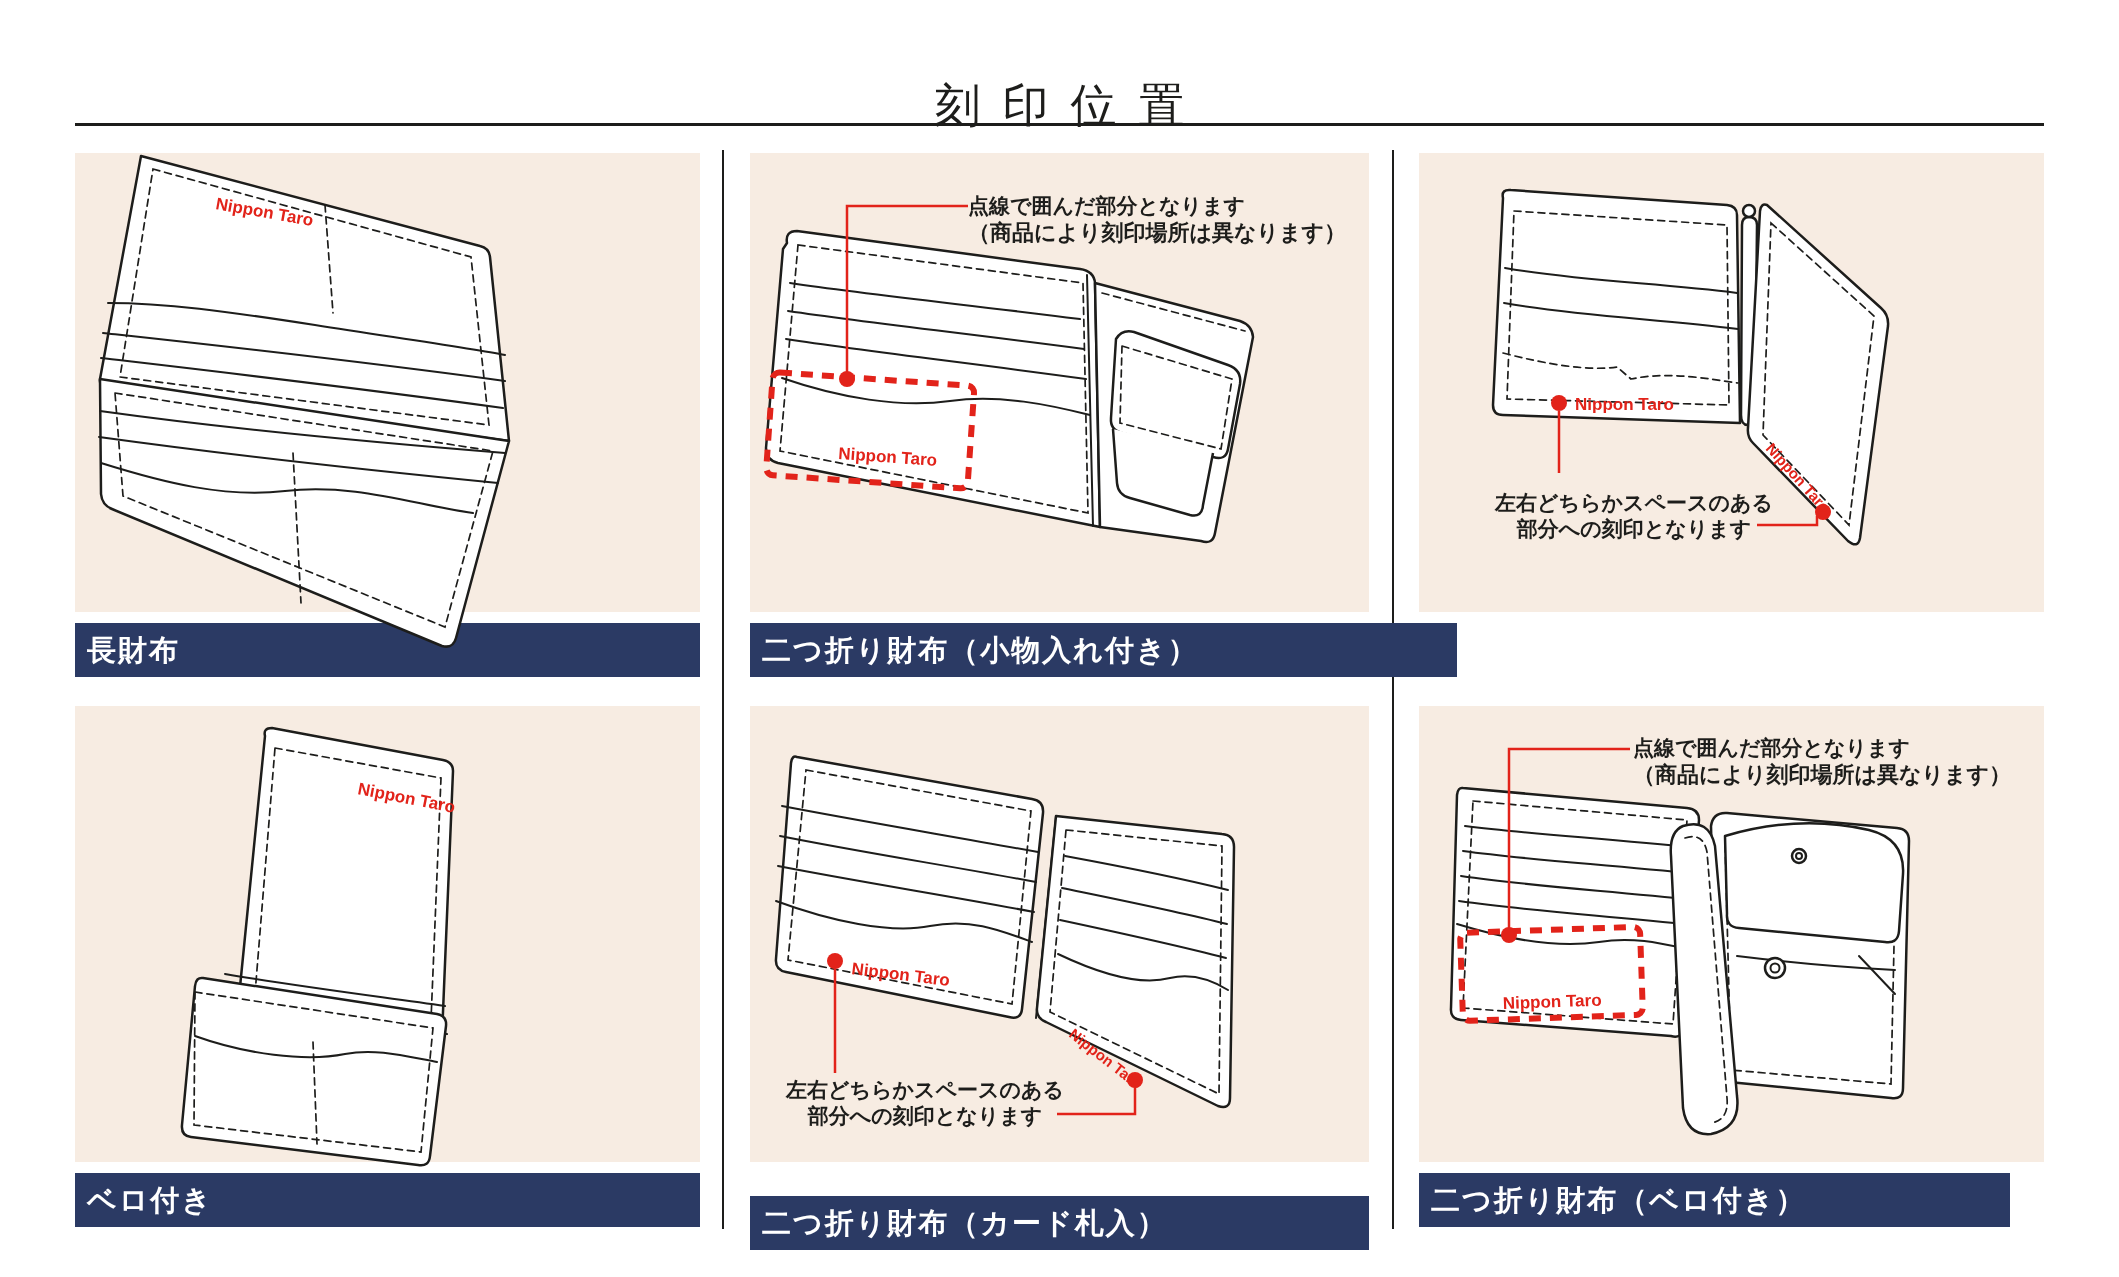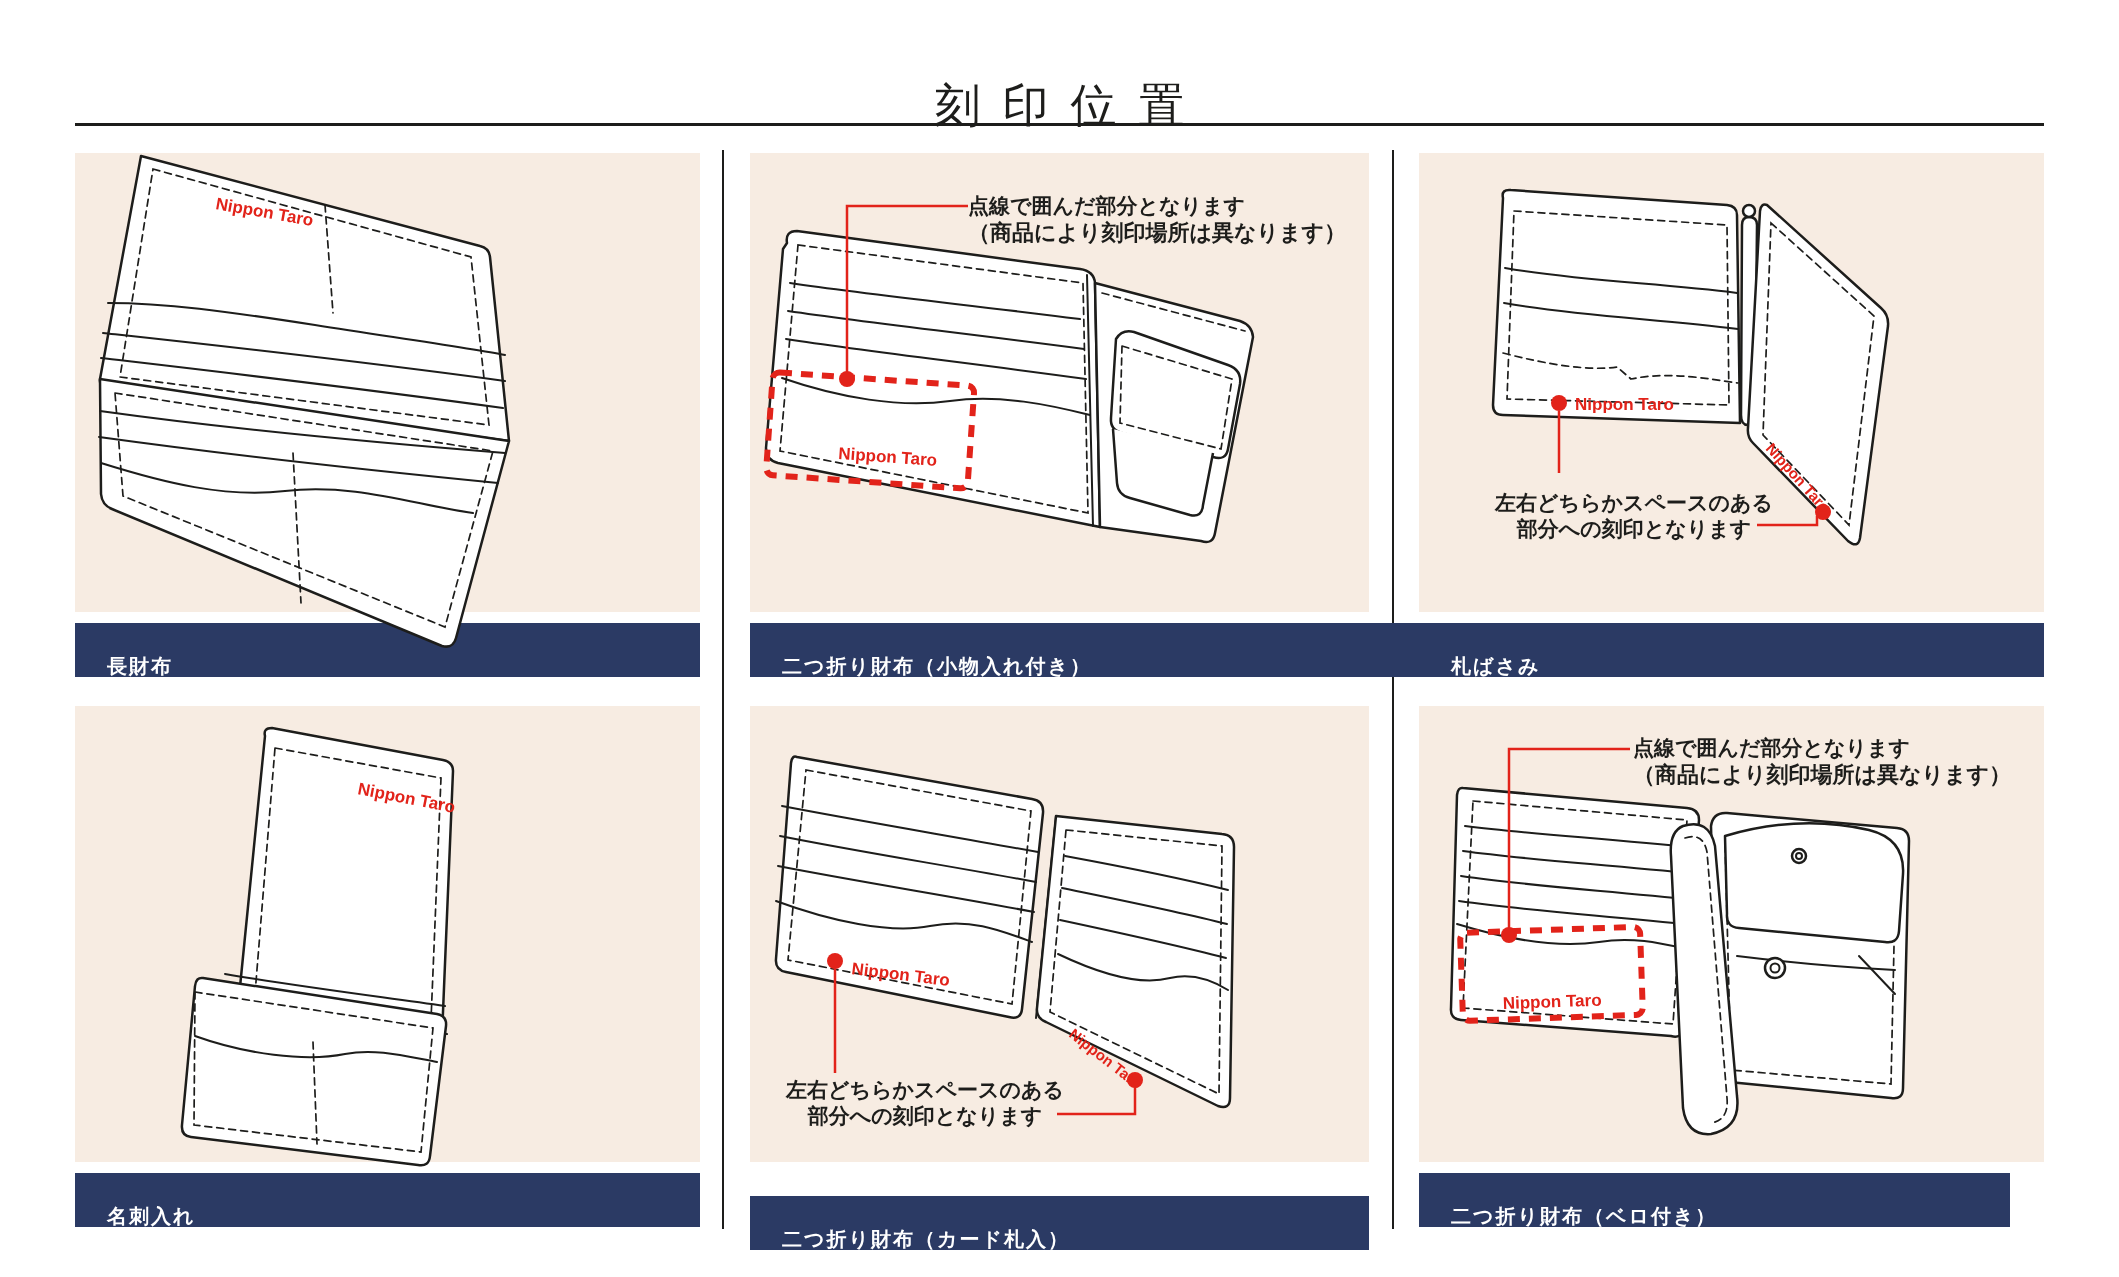--- a/index.html
+++ b/index.html
@@ -5,22 +5,22 @@
   html,body{margin:0;padding:0;background:#fff;}
   .page{position:relative;width:2119px;height:1277px;background:#ffffff;overflow:hidden;
         font-family:"Liberation Sans","DejaVu Sans",sans-serif;color:#1d1d1b;}
   .title{position:absolute;top:28px;left:0;width:100%;text-align:center;
          font-size:46px;font-weight:500;letter-spacing:22px;text-indent:22px;color:#1d1d1b;margin-top:47px;}
   .title-rule{position:absolute;left:75px;top:123px;width:1969px;height:3px;background:#1d1d1b;}
   .vdivider{position:absolute;top:150px;width:2px;height:1079px;background:#1d1d1b;}
   .cell{position:absolute;}
   .panel-canvas{position:absolute;left:0;top:0;background:#f7ece2;z-index:1;}
   .label-bar{position:absolute;left:0;height:54px;background:#2b3a64;z-index:1;}
-  .label-bar .lbl{display:block;line-height:54px;padding-left:32px;color:#ffffff;
-                  font-size:20px;font-weight:700;letter-spacing:2px;white-space:nowrap;margin-top:16px;}
+  .label-bar .lbl{display:block;line-height:54px;padding-left:12px;color:#ffffff;
+                  font-size:29px;font-weight:700;letter-spacing:2px;white-space:nowrap;}
   svg.art{position:absolute;left:0;top:0;z-index:2;overflow:visible;}
   .ann{position:absolute;z-index:3;font-weight:700;line-height:1.25;white-space:nowrap;}
   .ann .l1{font-size:21px;}
   .ann .l2{font-size:22px;}
   .outline{fill:#ffffff;stroke:#1d1d1b;stroke-width:2.5;stroke-linejoin:round;}
   .detail{fill:none;stroke:#1d1d1b;stroke-width:2;stroke-linecap:round;}
   .stitch{fill:none;stroke:#1d1d1b;stroke-width:1.7;stroke-dasharray:7 5;stroke-linecap:round;}
   .redbox{fill:none;stroke:#e2231a;stroke-width:6;stroke-dasharray:12 9;}
   .redline{fill:none;stroke:#e2231a;stroke-width:2.5;}
   .reddot{fill:#e2231a;stroke:none;}
@@ -85,23 +85,20 @@
       <text class="sample" x="88" y="306" transform="rotate(4 88 306)">Nippon Taro</text>
     </svg>
     <div class="ann" style="left:218px;top:40px;">
       <div class="l1">点線で囲んだ部分となります</div>
       <div class="l2">（商品により刻印場所は異なります）</div>
     </div>
   </div>
 
   <div class="cell" style="left:1419px;top:153px;width:625px;height:575px;">
     <div class="panel-canvas" style="width:625px;height:459px;"></div>
-    <div class="label-bar" style="top:470px;width:625px;">
-      <span class="lbl">札ばさみ</span>
-    </div>
     <svg class="art" width="625" height="555" viewBox="0 0 625 555">
       <path class="outline" d="M84 45 Q82 36 92 37 L308 52 Q318 53 318 62 L321 270 L84 262 Q74 262 74 252 Z"></path>
       <path class="stitch" d="M95 58 L308 72 L310 252 L88 246 Z"></path>
       <path class="detail" d="M86 115 C160 128 240 130 318 140"></path>
       <path class="detail" d="M85 150 C160 163 240 166 319 176"></path>
       <path class="stitch" d="M84 200 C130 212 170 218 198 214 L212 226 C250 218 290 226 319 230"></path>
       <path class="outline" d="M323 72 Q323 64 330 64 Q338 64 338 72 L336 262 Q336 272 329 272 Q322 272 322 262 Z"></path>
       <circle class="outline" cx="330" cy="58" r="6"></circle>
       <path class="outline" d="M348 52 L462 155 Q470 162 469 173 L441 385 Q439 396 429 388 L334 290 Q328 284 329 275 L341 58 Q342 50 348 52 Z"></path>
       <path class="stitch" d="M352 70 L455 163 L430 372 L344 282 Z"></path>
@@ -114,21 +111,21 @@
     </svg>
     <div class="ann" style="left:65px;top:337px;width:300px;text-align:center;">
       <div class="l1">左右どちらかスペースのある</div>
       <div class="l1">部分への刻印となります</div>
     </div>
   </div>
 
   <div class="cell" style="left:75px;top:706px;width:625px;height:571px;">
     <div class="panel-canvas" style="width:625px;height:456px;"></div>
     <div class="label-bar" style="top:467px;width:625px;">
-      <span class="lbl">名刺入れ</span>
+      <span class="lbl">ベロ付き</span>
     </div>
     <svg class="art" width="625" height="555" viewBox="0 0 625 555">
       <path class="outline" d="M190 30 Q188 22 197 22 L368 54 Q378 56 378 65 L367 330 L172 302 Q163 300 164 291 Z"></path>
       <path class="stitch" d="M200 42 L366 72 L356 314 L180 288 Z"></path>
       <path class="detail" d="M150 268 C220 280 300 290 370 300"></path>
       <path class="detail" d="M145 295 C220 308 300 318 372 328"></path>
       <path class="outline" d="M128 272 L362 308 Q372 310 371 320 L355 450 Q354 461 343 459 L116 431 Q106 430 107 419 L120 280 Q121 271 128 272 Z"></path>
       <path class="stitch" d="M120 286 L358 322 L346 446 L119 419 Z"></path>
       <path class="detail" d="M120 330 C170 348 230 356 270 348 C300 342 330 350 362 356"></path>
       <path class="stitch" d="M238 336 L242 438"></path>

